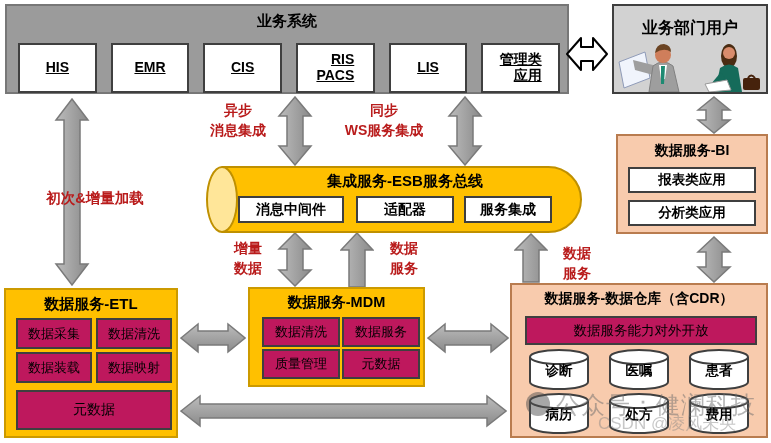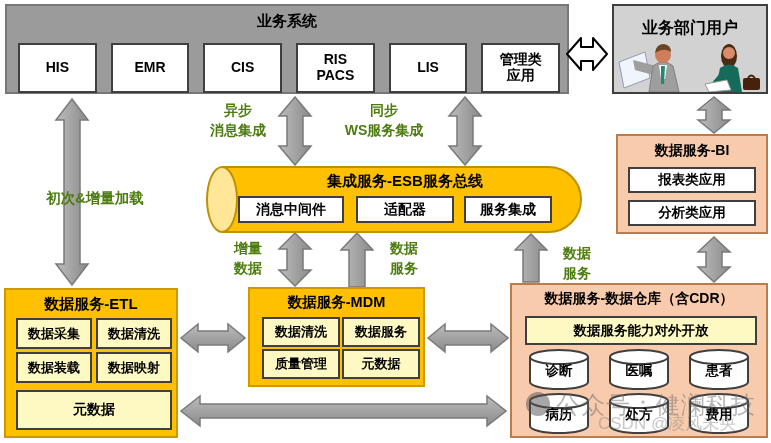--- a/index.html
+++ b/index.html
@@ -7,50 +7,50 @@
          font-family:"Liberation Sans",sans-serif;color:#000;}
   .abs{position:absolute;box-sizing:border-box;}
   .pre{white-space:pre-line;}
   .ctr{display:flex;align-items:center;justify-content:center;text-align:center;}
   
   .panel-title{display:block;text-align:center;font-weight:bold;}
   #biz{left:5px;top:4px;width:564px;height:90px;background:#9B9B9B;border:2px solid #777;}
   #biz-title{margin-top:6px;font-size:15px;}
   #sys-row{position:absolute;left:11px;top:37px;width:542px;height:50px;display:flex;gap:14px;}
   .sys-box{flex:1;background:#fff;border:2px solid #3f3f3f;font-weight:bold;font-size:14px;
-           line-height:1.12;display:flex;align-items:center;justify-content:center;text-align:center;}
+           line-height:1.12;display:flex;align-items:center;justify-content:center;text-align:right;text-decoration:underline;}
   #users{left:612px;top:4px;width:156px;height:90px;background:#D2D2D2;border:2px solid #3f3f3f;}
   #users-title{margin-top:12px;font-size:16px;}
   #bi{left:616px;top:134px;width:152px;height:100px;background:#F8CBAD;border:2px solid #b97c4f;}
   #bi-title{margin-top:6px;font-size:14px;}
   .bi-item{left:10px;width:128px;height:26px;background:#fff;border:2px solid #3f3f3f;
            font-weight:bold;font-size:13.5px;}
   .yellow-panel{background:#FFC000;border:2px solid #cc9a00;}
   #etl{left:4px;top:288px;width:174px;height:150px;}
   #etl-title{margin-top:5px;font-size:15px;}
   #mdm{left:248px;top:287px;width:177px;height:100px;}
   #mdm-title{margin-top:4px;font-size:14.5px;}
-  .cell{position:absolute;background:#fef9c3;border:2px solid #3f3f3f;font-weight:bold;font-size:13px;
+  .cell{position:absolute;background:#be185d;border:2px solid #3f3f3f;font-weight:normal;font-size:13px;
         display:flex;align-items:center;justify-content:center;text-align:center;}
   #wh{left:510px;top:283px;width:258px;height:155px;background:#F8CBAD;border:2px solid #b97c4f;}
   #wh-title{margin-top:5px;font-size:14px;}
   #wh-open{left:13px;top:31px;width:228px;height:25px;font-size:13.5px;}
   
   #esb-body{left:222px;top:166px;width:360px;height:67px;background:#FFC000;border:2px solid #bf9000;
             border-radius:0 34px 34px 0 / 0 34px 34px 0;}
   #esb-cap{left:206px;top:166px;width:32px;height:67px;background:#FFE699;border:2px solid #bf9000;
            border-radius:50%;}
   #esb-title{left:240px;top:172px;width:330px;text-align:center;font-weight:bold;font-size:15px;}
   .esb-item{top:196px;height:27px;background:#fff;border:2px solid #3f3f3f;font-weight:bold;font-size:14px;font-family:Liberation Mono, monospace;}
   
   .cyl{position:absolute;width:62px;height:42px;}
   .cyl svg{position:absolute;left:0;top:0;}
   .cyl span{position:absolute;left:0;top:13px;width:100%;text-align:center;font-weight:bold;font-size:13.5px;}
   
-  .olabel{color:#4d7c0f;font-weight:bold;font-size:14px;line-height:1.45;text-align:center;}
+  .olabel{color:#b91c1c;font-weight:bold;font-size:14px;line-height:1.45;text-align:center;}
   
   #wm-logo{left:526px;top:392px;width:24px;height:24px;border-radius:50%;
            background:rgba(80,80,80,.5);z-index:10;}
   #wm1{left:556px;top:389px;font-size:24px;letter-spacing:1px;color:rgba(110,110,110,.5);z-index:10;}
   #wm2{left:598px;top:412px;font-size:17px;color:rgba(130,130,130,.45);z-index:10;}
   svg{display:block;}
 </style>
 </head>
 <body>
 

